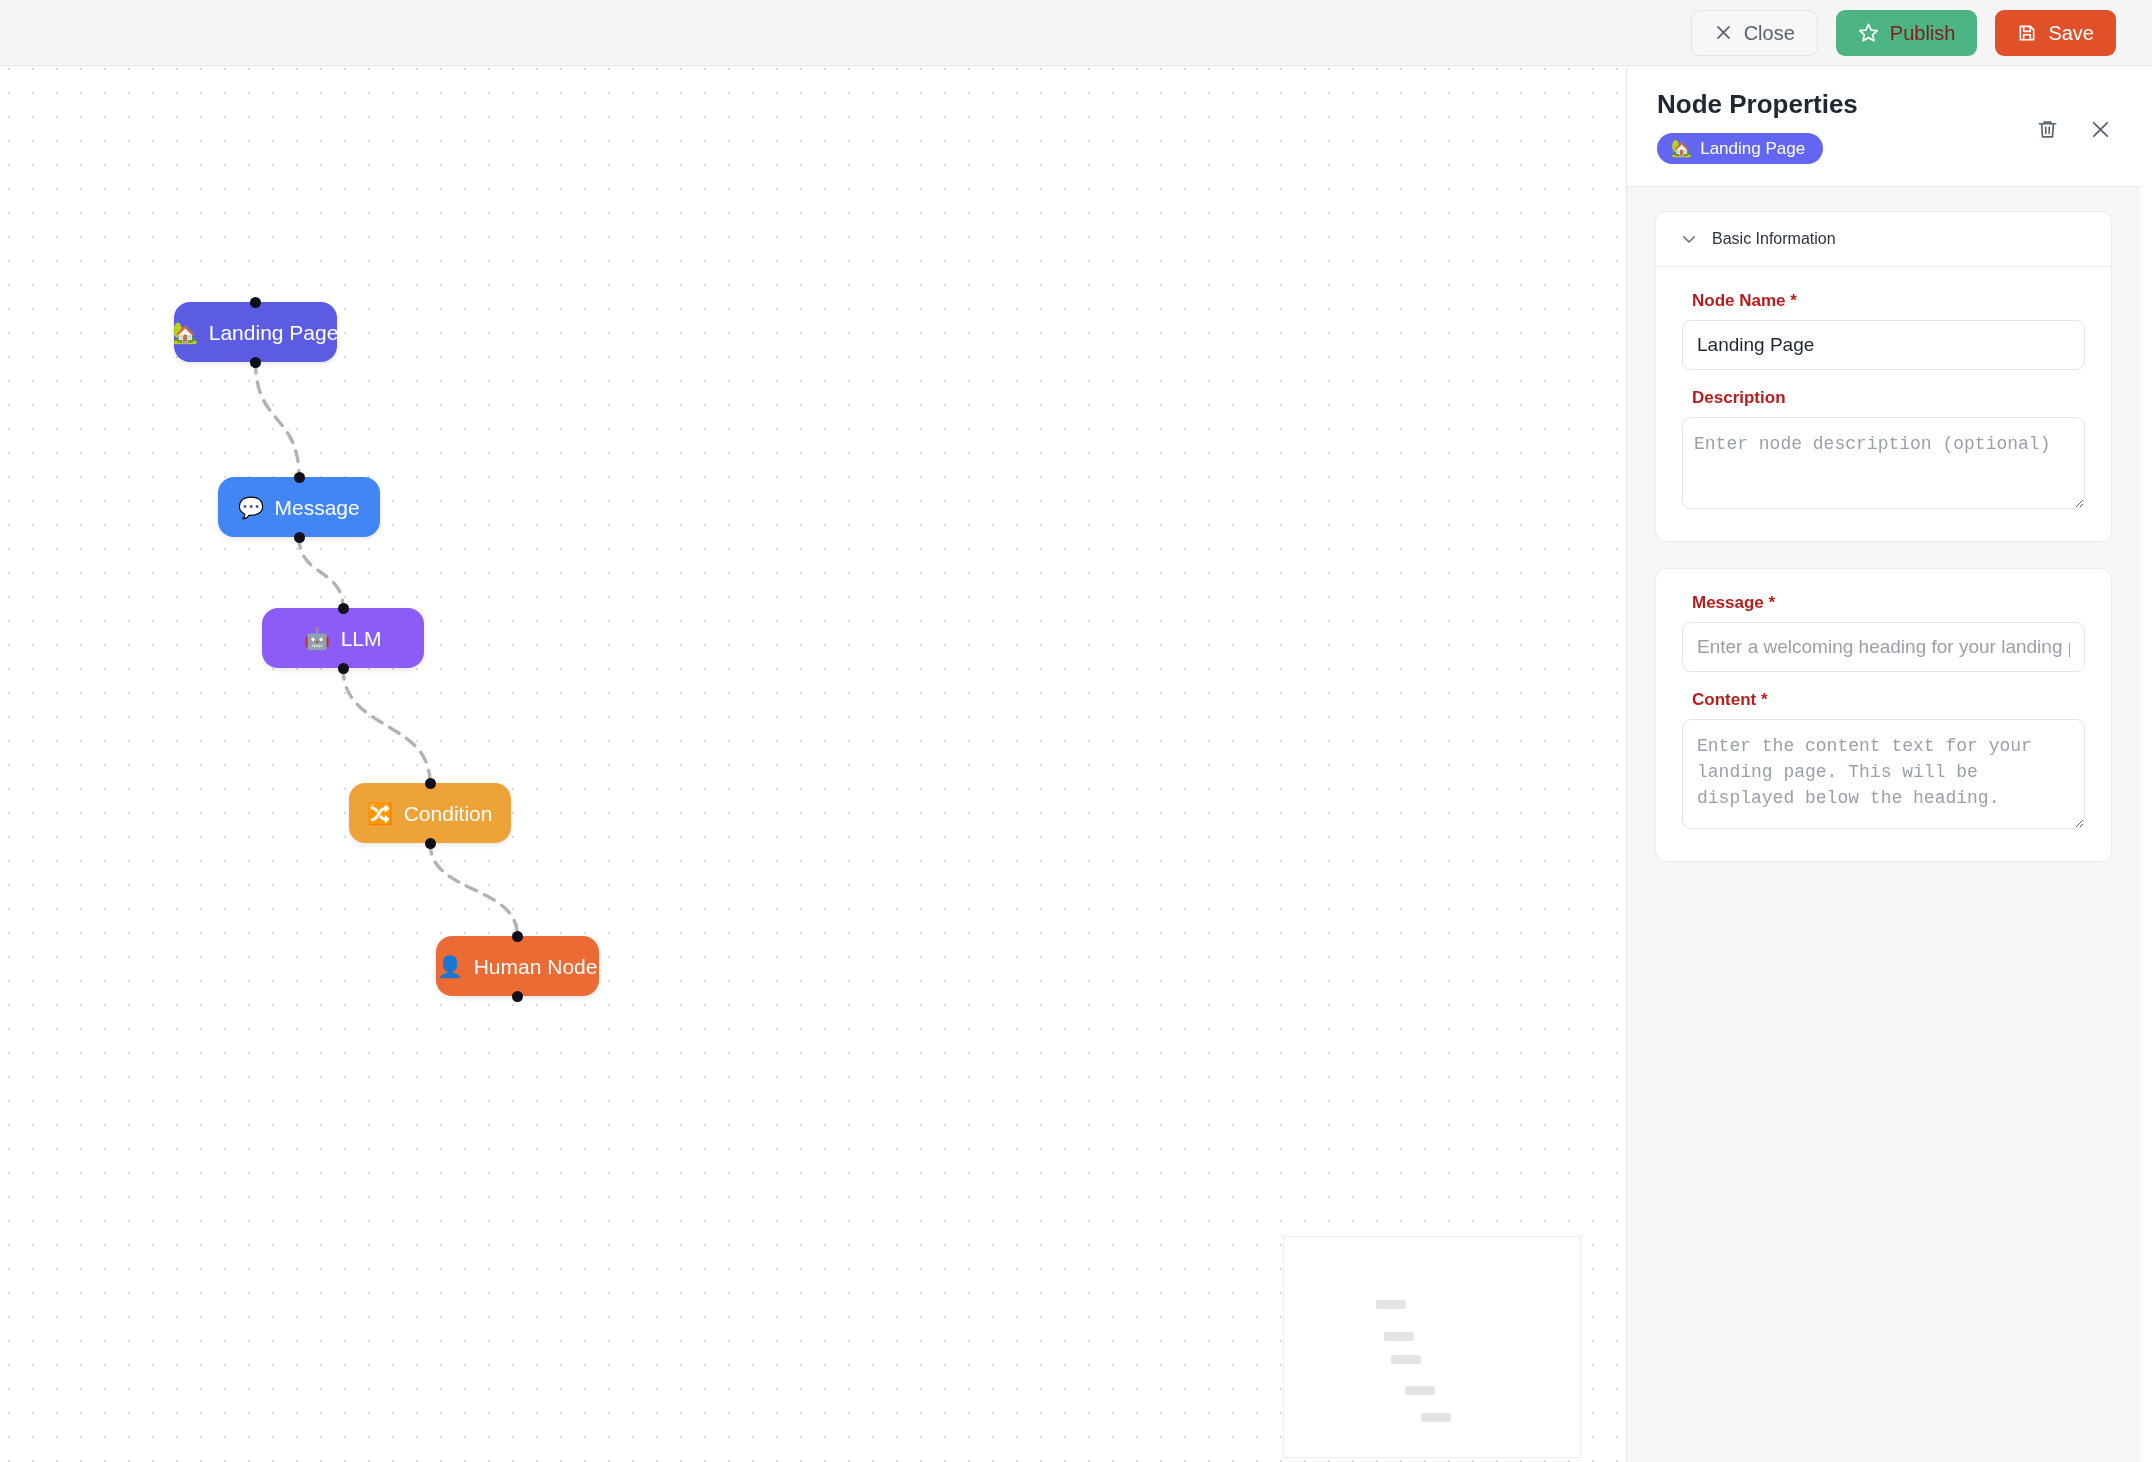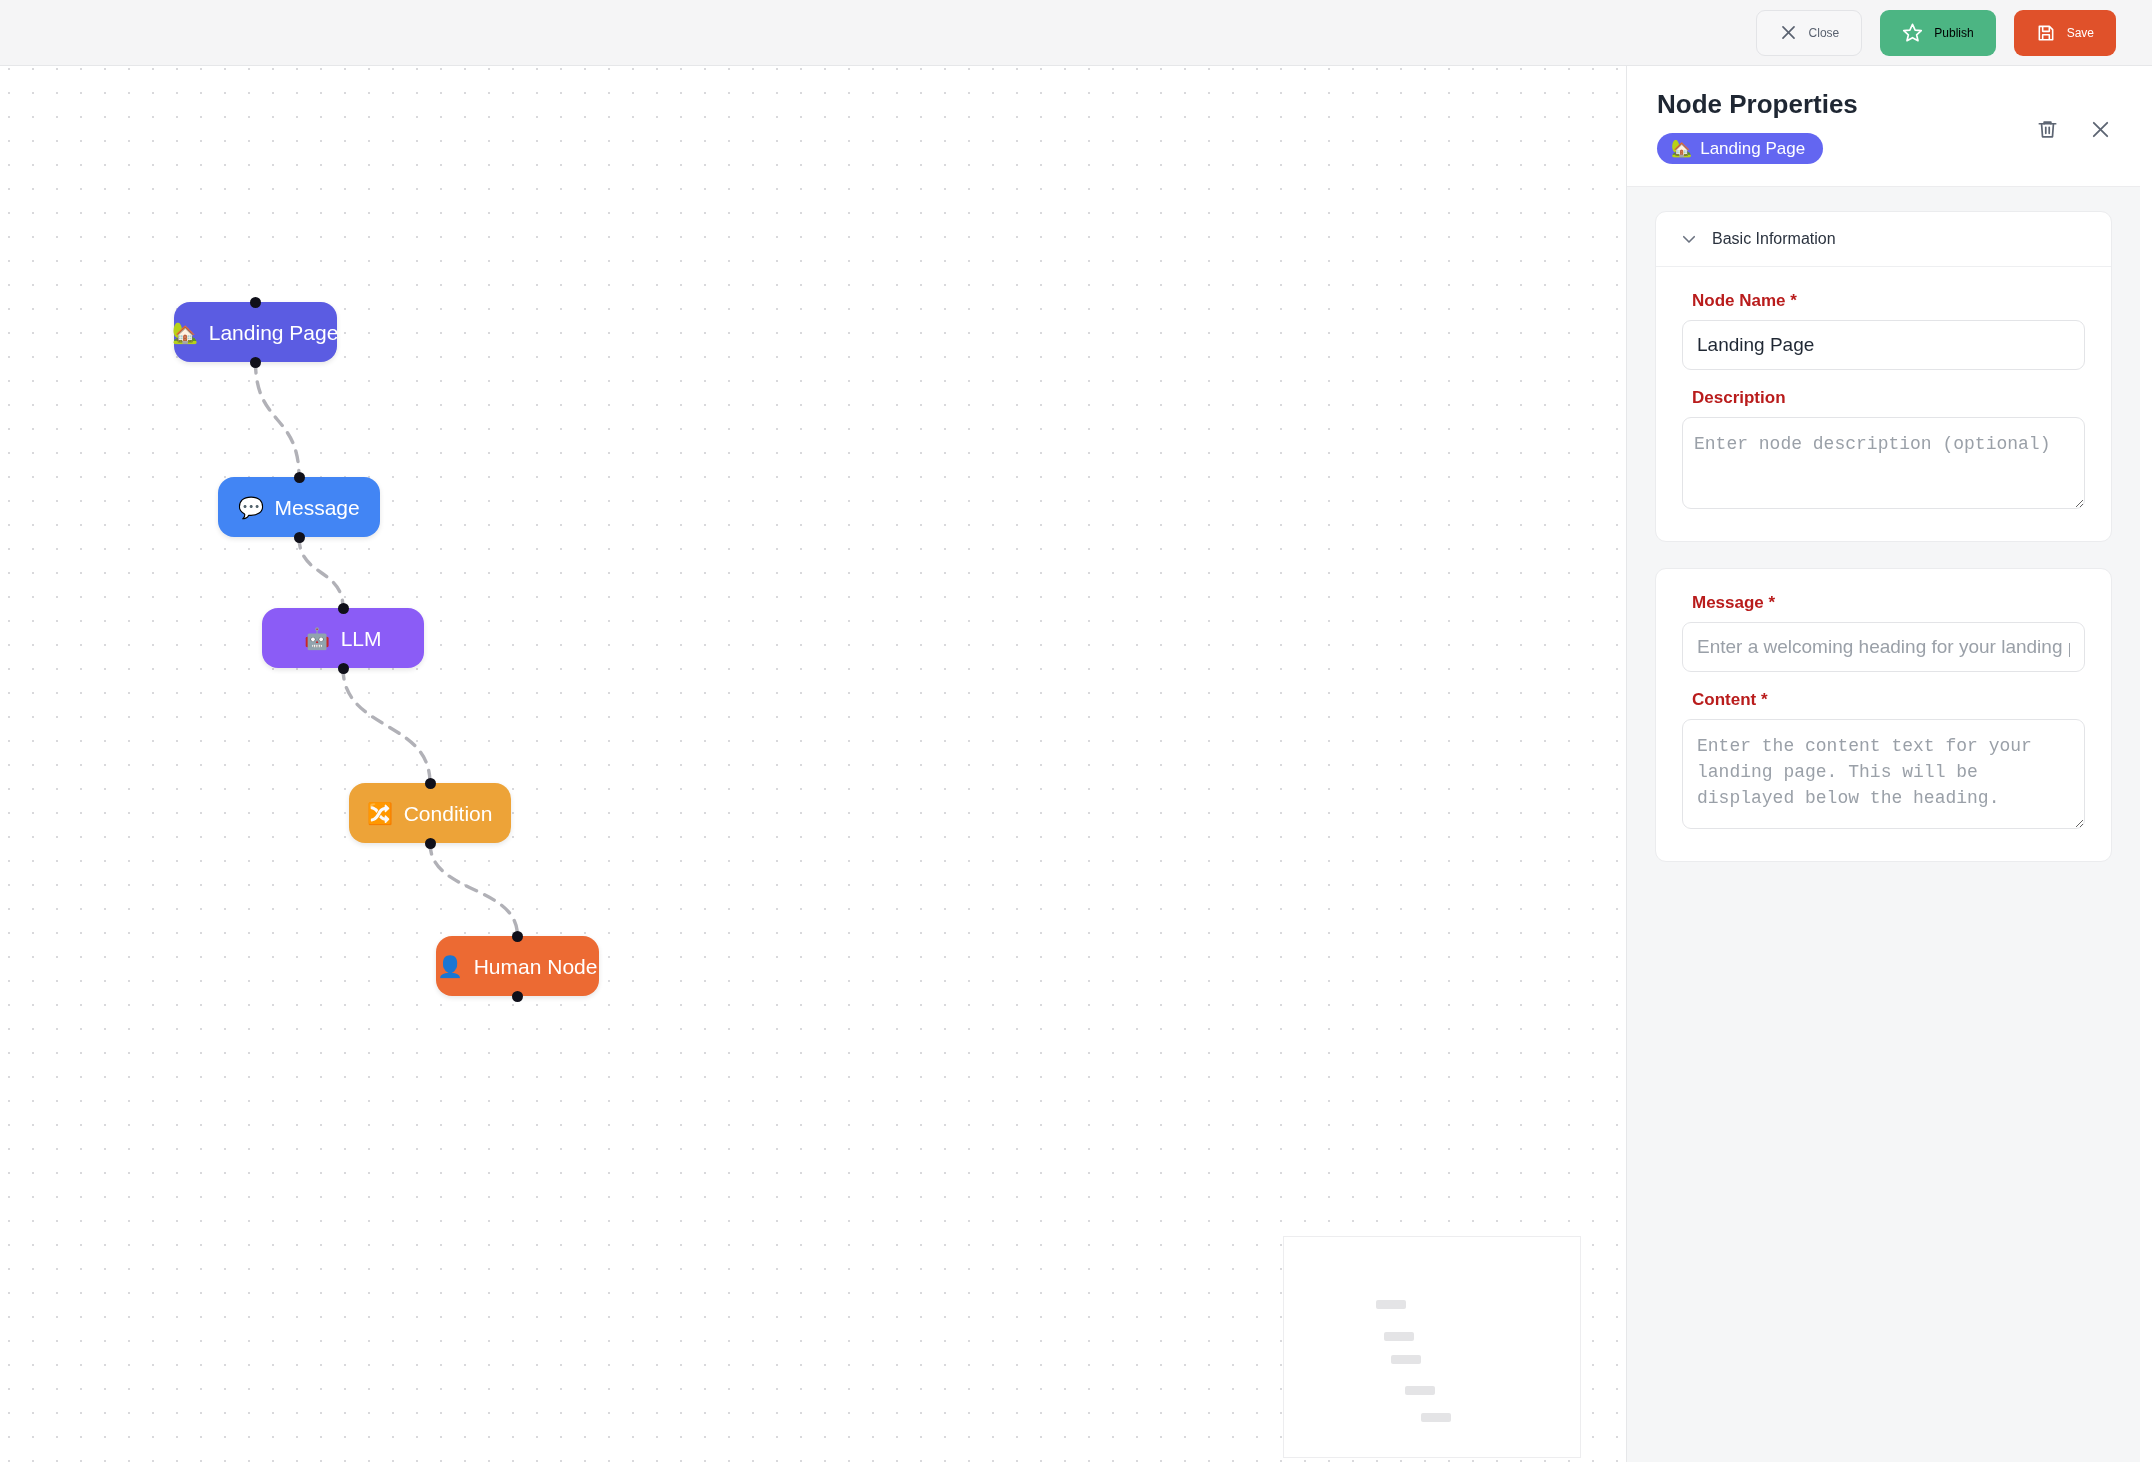--- a/index.html
+++ b/index.html
@@ -25,33 +25,33 @@
     gap: 18px;
     z-index: 40;
   }
   .tb-btn {
     display: inline-flex;
     align-items: center;
     gap: 11px;
     height: 46px;
     padding: 0 22px;
     border-radius: 9px;
-    font-size: 12px;
+    font-size: 20px;
     line-height: 1;
     cursor: pointer;
     border: none;
     white-space: nowrap;
     font-family: "Liberation Sans", sans-serif;
   }
   .tb-close {
     background: #f7f7f8;
     color: #5a6270;
     border: 1px solid #e3e4e7;
   }
-  .tb-publish { background: #4cb583; color: #000000; }
+  .tb-publish { background: #4cb583; color: #7f1d1d; }
   .tb-save    { background: #e0512a; color: #ffffff; justify-content: flex-end; }
   .tb-ico { display: inline-flex; align-items: center; justify-content: center; }
 
   
   #canvas {
     position: absolute;
     top: 66px; left: 0;
     width: 1626px; height: 1396px;
     background-color: #ffffff;
     background-image: radial-gradient(#d9d9dc 1.3px, transparent 1.4px);

